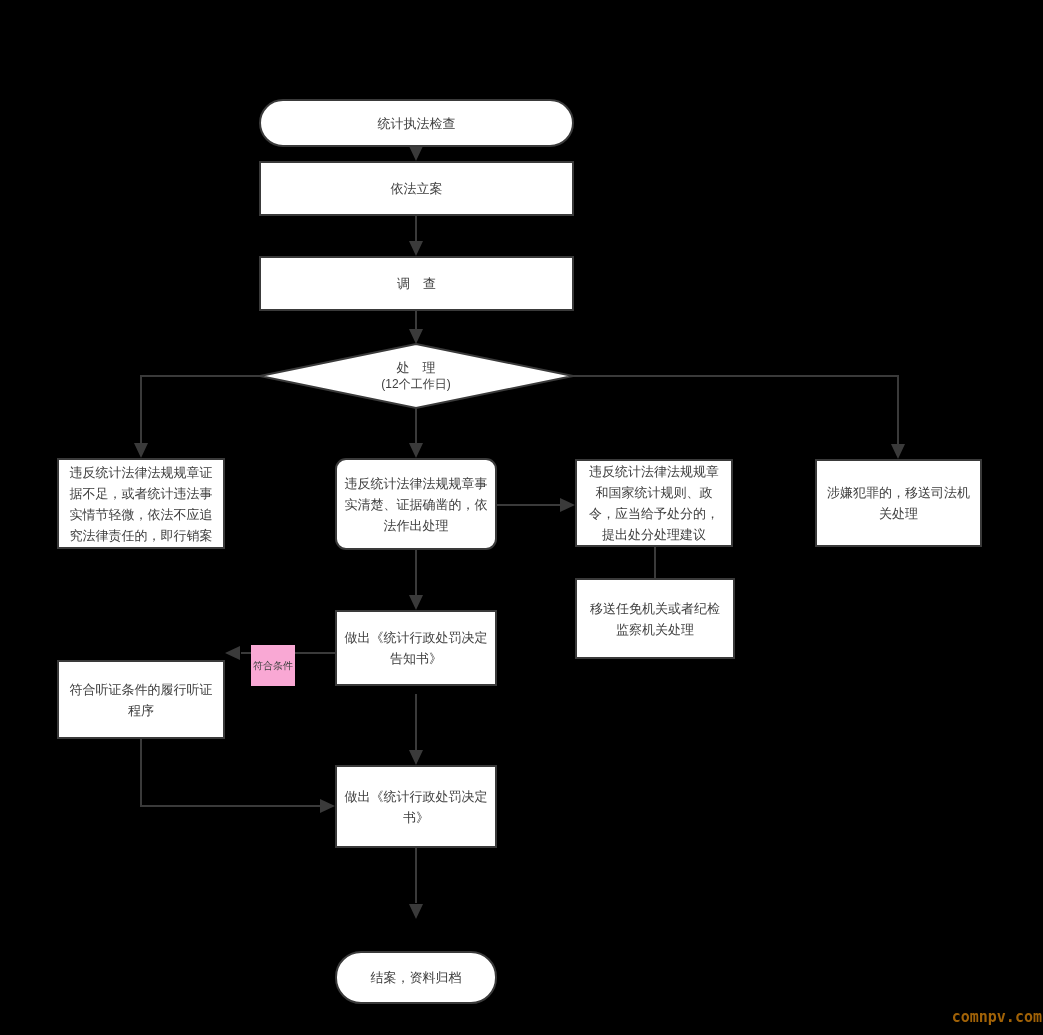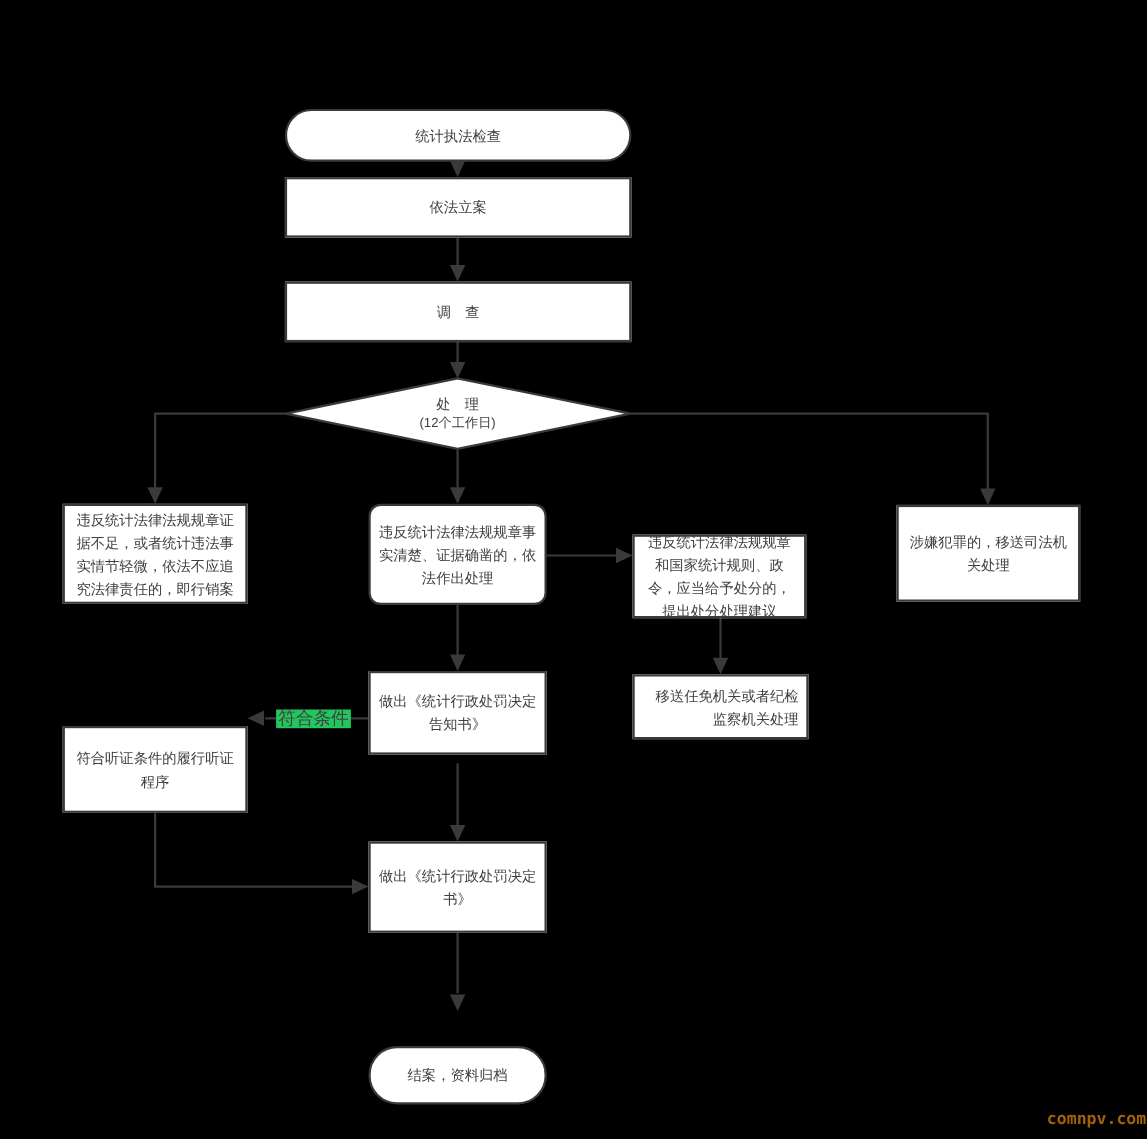--- a/index.html
+++ b/index.html
@@ -46,25 +46,25 @@
     font-size: 13px;
     line-height: 17px;
     text-align: center;
     display: flex;
     flex-direction: column;
     align-items: center;
     justify-content: center;
   }
   .edge-label {
     position: absolute;
-    background: #22c55e;
+    background: #f9a8d4;
     color: #404040;
-    font-size: 16px;
+    font-size: 10px;
     line-height: 17px;
-    padding: 0 2px;
+    padding: 12px 2px;
     white-space: nowrap;
   }
   .watermark {
     position: absolute;
     right: 1px;
     top: 1008px;
     color: #a16207;
     font-family: "DejaVu Sans Mono", "Liberation Mono", monospace;
     font-weight: bold;
     font-size: 15px;
@@ -128,37 +128,37 @@
   </div>
 
   <div class="node" style="left:57px; top:458px; width:168px; height:91px; padding:20px 6px;">
     <span>违反统计法律法规规章证据不足，或者统计违法事实情节轻微，依法不应追究法律责任的，即行销案</span>
   </div>
 
   <div class="node" style="left:335px; top:458px; width:162px; height:92px;border-radius:11px;">
     <span>违反统计法律法规规章事实清楚、证据确凿的，依法作出处理</span>
   </div>
 
-  <div class="node" style="left:575px; top:486px; width:158px; height:76px;">
+  <div class="node" style="left:575px; top:459px; width:158px; height:88px;">
     <span>违反统计法律法规规章和国家统计规则、政令，应当给予处分的，提出处分处理建议</span>
   </div>
 
   <div class="node" style="left:815px; top:459px; width:167px; height:88px;">
     <span>涉嫌犯罪的，移送司法机关处理</span>
   </div>
 
   <div class="node" style="left:57px; top:612px; width:168px; height:79px;margin-top:48px;">
     <span>符合听证条件的履行听证程序</span>
   </div>
 
   <div class="node" style="left:335px; top:610px; width:162px; height:76px;">
     <span>做出《统计行政处罚决定告知书》</span>
   </div>
 
-  <div class="node" style="left:575px; top:613px; width:160px; height:59px;text-align:right;">
+  <div class="node" style="left:575px; top:578px; width:160px; height:81px;">
     <span>移送任免机关或者纪检监察机关处理</span>
   </div>
 
   <div class="node" style="left:335px; top:765px; width:162px; height:83px;">
     <span>做出《统计行政处罚决定书》</span>
   </div>
 
   <div class="node node--rounded" style="left:335px; top:919px; width:162px; height:53px;">
     <span>结案，资料归档</span>
   </div>

